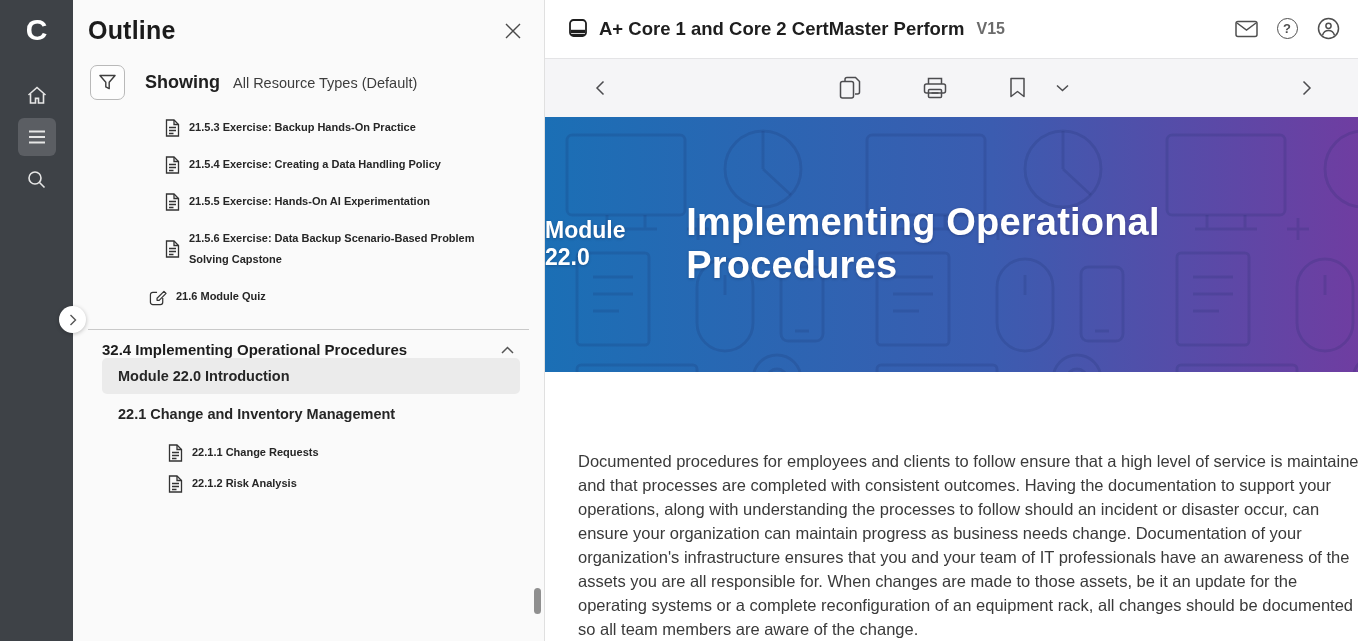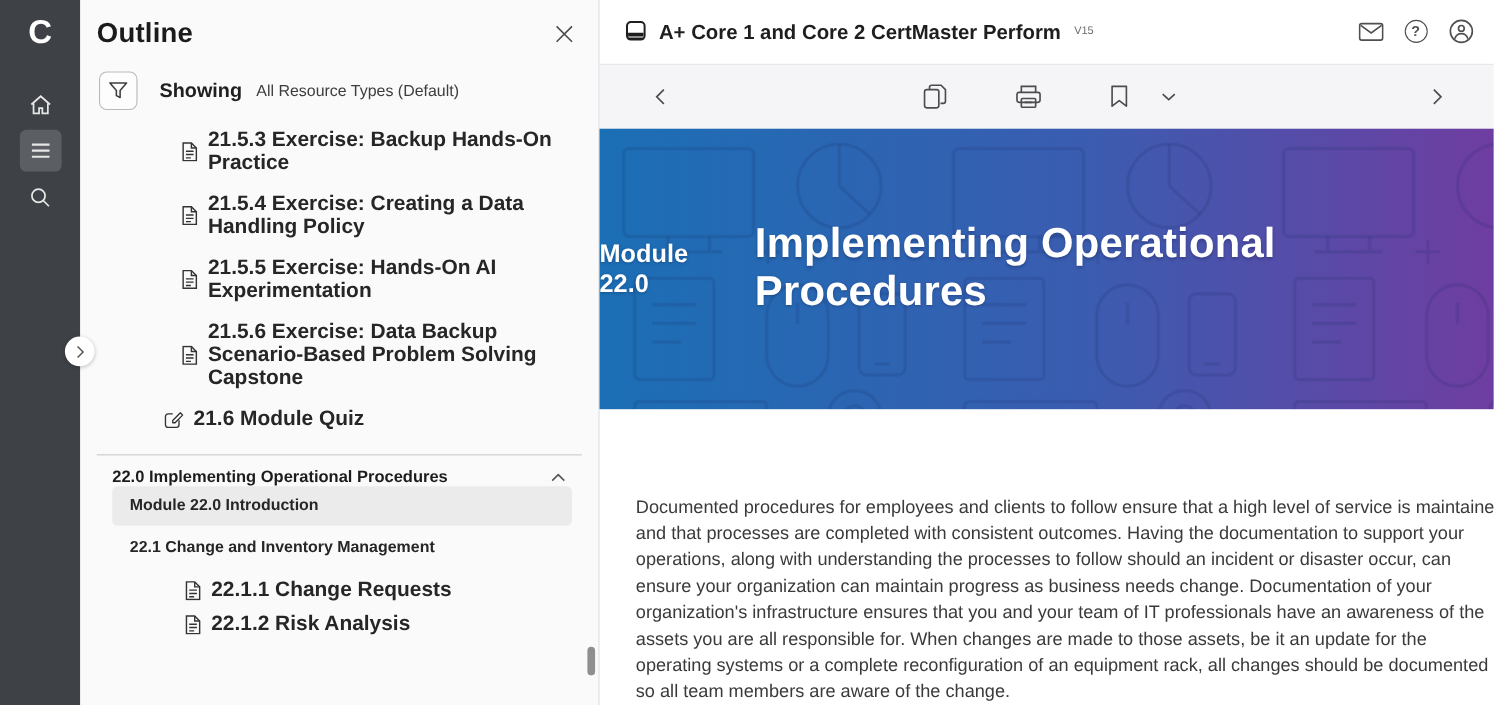--- a/index.html
+++ b/index.html
@@ -23,21 +23,21 @@
   .close-btn { margin-top:6px; color:#4a4a4a; cursor:pointer; line-height:1; }
   .filter-row { display:flex; align-items:center; margin:20px 0 0 17px; }
   .filter-btn { width:35px; height:35px; border:1px solid #b9b9b9; border-radius:7px; background:#fdfdfd;
     display:flex; align-items:center; justify-content:center; cursor:pointer; }
   .filter-showing { font-size:18px; font-weight:700; color:#202020; margin-left:20px; }
   .filter-value { font-size:14.5px; color:#3d3d3d; margin-left:13px; }
 
   .olist { margin-top:17px; }
   .oitem { display:flex; align-items:center; margin:0 40px 16px 92px; cursor:pointer; }
   .oitem .oicon { flex-shrink:0; margin-right:9px; display:flex; }
-  .olabel { font-size:19px; line-height:21px; font-weight:600; color:#262626; }
+  .olabel { font-size:11px; line-height:21px; font-weight:600; color:#262626; }
   .oitem.quiz { margin-left:76px; margin-bottom:8px; }
   .divider { border:none; border-top:1px solid #c9c9c9; margin:22px 15px 0 15px; }
 
   .sec-head { display:flex; align-items:center; justify-content:space-between; margin:11px 30px 0 29px; cursor:pointer; }
   .sec-label { font-size:15px; font-weight:700; color:#1c1c1c; }
   .sec-children { }
   .srow { margin:0 24px 0 29px; border-radius:5px; padding:10px 16px; font-size:14.5px; font-weight:600; color:#262626; cursor:pointer; }
   .srow.selected { background:#ebebeb; }
   .srow.plain { padding:12px 16px 10px 16px; }
   .srow-sub { display:flex; align-items:center; margin:10px 40px 8px 95px; cursor:pointer; }
@@ -49,21 +49,21 @@
   
   .collapse-handle { position:absolute; left:59px; top:306px; width:27px; height:27px; border-radius:50%;
     background:#fff; box-shadow:0 1px 4px rgba(0,0,0,.25); display:flex; align-items:center; justify-content:center;
     cursor:pointer; z-index:5; }
 
   
   .main { flex:1; display:flex; flex-direction:column; background:#fff; min-width:0; }
   .main-header { height:60px; border-bottom:1px solid #e4e4e6; display:flex; align-items:center; padding:0 18px 0 22px; background:#fff; }
   .course { display:flex; align-items:center; gap:10px; }
   .course-title { font-size:18.5px; font-weight:700; color:#1e1e1e; }
-  .course-version { font-size:10px; font-weight:400; color:#6b6b6b; margin-left:2px; }
+  .course-version { font-size:16px; font-weight:700; color:#6b6b6b; margin-left:2px; }
   .header-actions { margin-left:auto; display:flex; align-items:center; gap:17px; }
   .hbtn { width:24px; height:24px; display:flex; align-items:center; justify-content:center; cursor:pointer; }
   .hbtn svg { stroke:#4f4f4f; fill:none; stroke-width:1.5; }
   .help-circle { width:21px; height:21px; border:1.5px solid #4f4f4f; border-radius:50%;
     display:flex; align-items:center; justify-content:center; font-size:13px; font-weight:700; color:#4f4f4f; }
 
   .toolbar { height:59px; background:#f5f5f7; display:flex; align-items:center; padding:0 40px 0 44px; }
   .tbtn { display:flex; align-items:center; justify-content:center; cursor:pointer; padding:6px; }
   .tbtn svg { stroke:#4c4c4f; fill:none; stroke-width:1.5; }
   .tb-group { margin:0 auto; display:flex; align-items:center; gap:50px; }
@@ -175,21 +175,21 @@
             <path d="M8.5 10.8 15.8 3.5l2.2 2.2-7.3 7.3H8.5z" stroke-linejoin="round"></path>
           </svg>
         </span>
         <span class="olabel">21.6 Module Quiz</span>
       </div>
     </div>
 
     <hr class="divider">
 
     <div class="sec-head">
-      <span class="sec-label">22.0 Implementing Operational Procedures</span>
+      <span class="sec-label">32.4 Implementing Operational Procedures</span>
       <svg width="13" height="8" viewBox="0 0 13 8" fill="none" stroke="#555" stroke-width="1.5">
         <path d="M1 7 6.5 1.5 12 7"></path>
       </svg>
     </div>
 
     <div class="sec-children">
       <div class="srow selected">Module 22.0 Introduction</div>
       <div class="srow plain">22.1 Change and Inventory Management</div>
       <div class="srow-sub">
         <span class="oicon">

